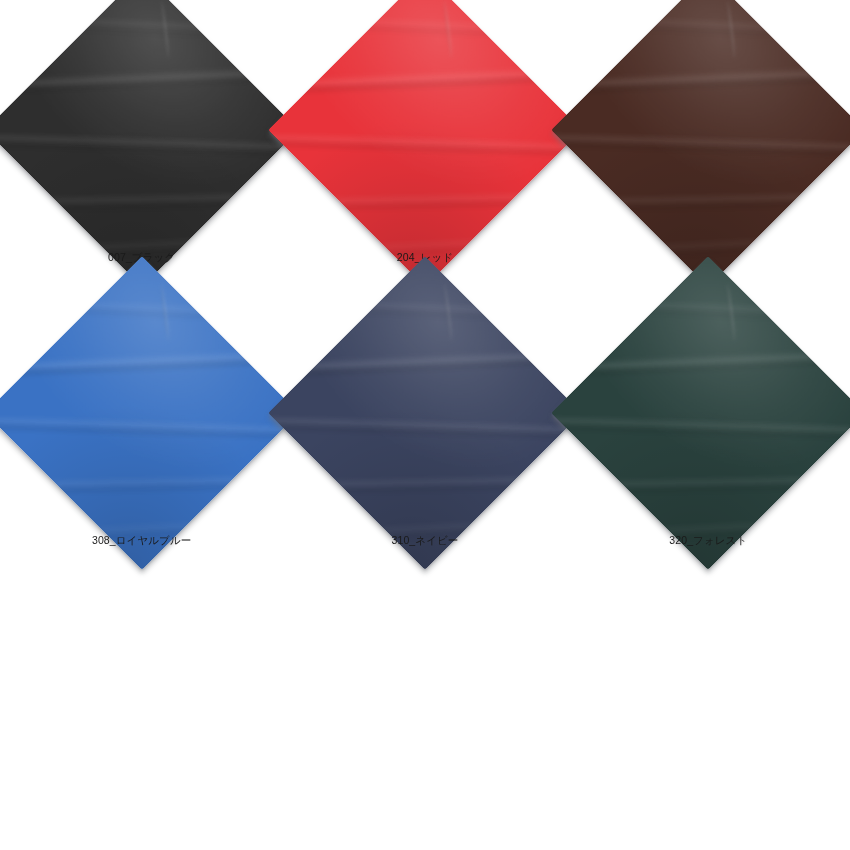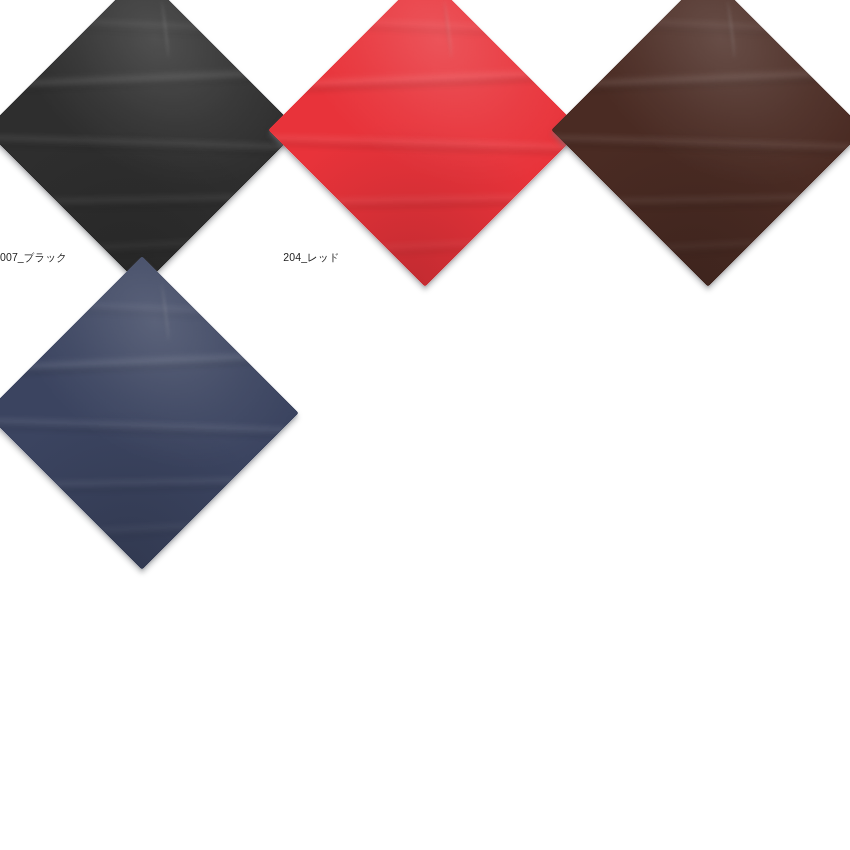--- a/index.html
+++ b/index.html
@@ -118,20 +118,21 @@
     filter: blur(1.6px);
     pointer-events: none;
   }
 
   
   .swatch-label {
     position: absolute;
     top: 250px;
     left: 0;
     width: 100%;
+    text-align: center;
     font-size: 10.5px;
     line-height: 14px;
     color: #1a1a1a;
     letter-spacing: 0.1px;
     white-space: nowrap;
   }
 </style>
 </head>
 <body style="background: rgb(255, 255, 255);">
 
@@ -183,31 +184,66 @@
           <div class="fold f2"></div>
           <div class="fold f3"></div>
           <div class="fold f5"></div>
         </div>
         <div class="crease"></div>
         <div class="sheen"></div>
       </div>
     </div>
   </div>
 
+  <div class="swatch-cell">
+    <div class="bandana-wrap">
+      <div class="bandana">
+        <div class="fill" style="background: rgb(58, 114, 196);"></div>
+        <div class="folds">
+          <div class="fold f4"></div>
+          <div class="fold f1"></div>
+          <div class="fold f2"></div>
+          <div class="fold f3"></div>
+          <div class="fold f5"></div>
+        </div>
+        <div class="crease"></div>
+        <div class="sheen"></div>
+      </div>
+    </div>
+    <div class="swatch-label">308_ロイヤルブルー</div>
+  </div>
 
   <div class="swatch-cell">
     <div class="bandana-wrap">
       <div class="bandana">
         <div class="fill" style="background: rgb(59, 68, 96);"></div>
         <div class="folds">
           <div class="fold f4"></div>
           <div class="fold f1"></div>
           <div class="fold f2"></div>
           <div class="fold f3"></div>
           <div class="fold f5"></div>
         </div>
         <div class="crease"></div>
         <div class="sheen"></div>
       </div>
     </div>
-  </div>
-
+    <div class="swatch-label">310_ネイビー</div>
+  </div>
+
+  <div class="swatch-cell">
+    <div class="bandana-wrap">
+      <div class="bandana">
+        <div class="fill" style="background: rgb(42, 66, 62);"></div>
+        <div class="folds">
+          <div class="fold f4"></div>
+          <div class="fold f1"></div>
+          <div class="fold f2"></div>
+          <div class="fold f3"></div>
+          <div class="fold f5"></div>
+        </div>
+        <div class="crease"></div>
+        <div class="sheen"></div>
+      </div>
+    </div>
+    <div class="swatch-label">320_フォレスト</div>
+  </div>
 </div>
 
 </body></html>

